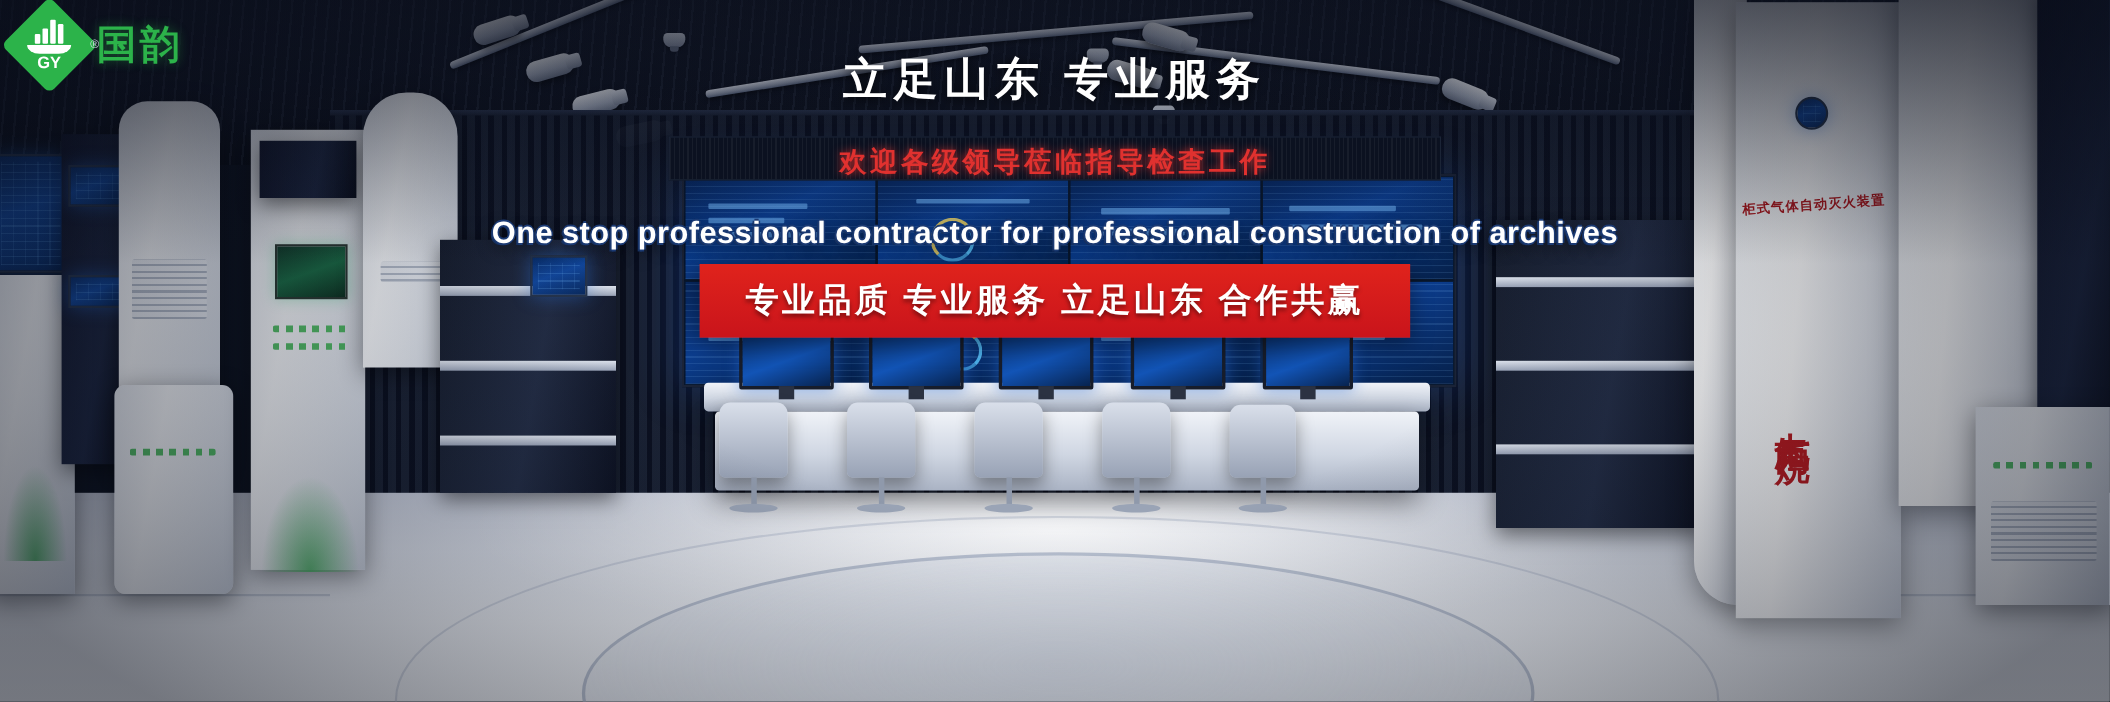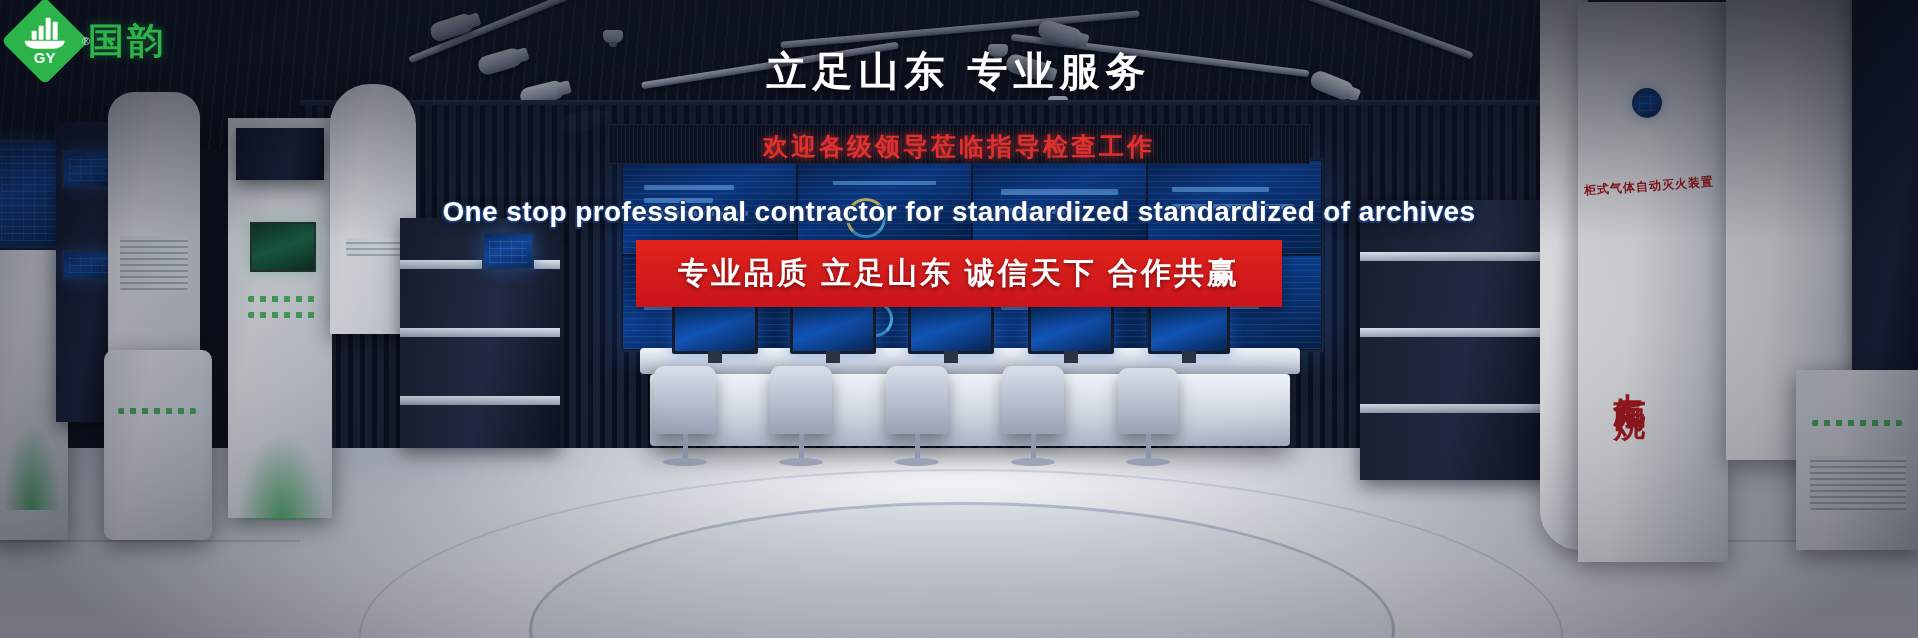--- a/index.html
+++ b/index.html
@@ -596,19 +596,19 @@
     </div>
     <div class="logo-cn">国韵</div>
   </div>
 
   <div class="head-cn">立足山东 专业服务</div>
 
   <div class="led-strip">
     <div class="led-text">欢迎各级领导莅临指导检查工作</div>
   </div>
 
-  <div class="title-sub">One stop professional contractor for standardized standardized of archives</div>
+  <div class="title-sub">One stop professional contractor for professional construction of archives</div>
 
   <div class="slogan-bar">
-    <div class="slogan-text">专业品质  立足山东  诚信天下  合作共赢</div>
+    <div class="slogan-text">专业品质  专业服务  立足山东  合作共赢</div>
   </div>
 
 </div>
 
 </body></html>

